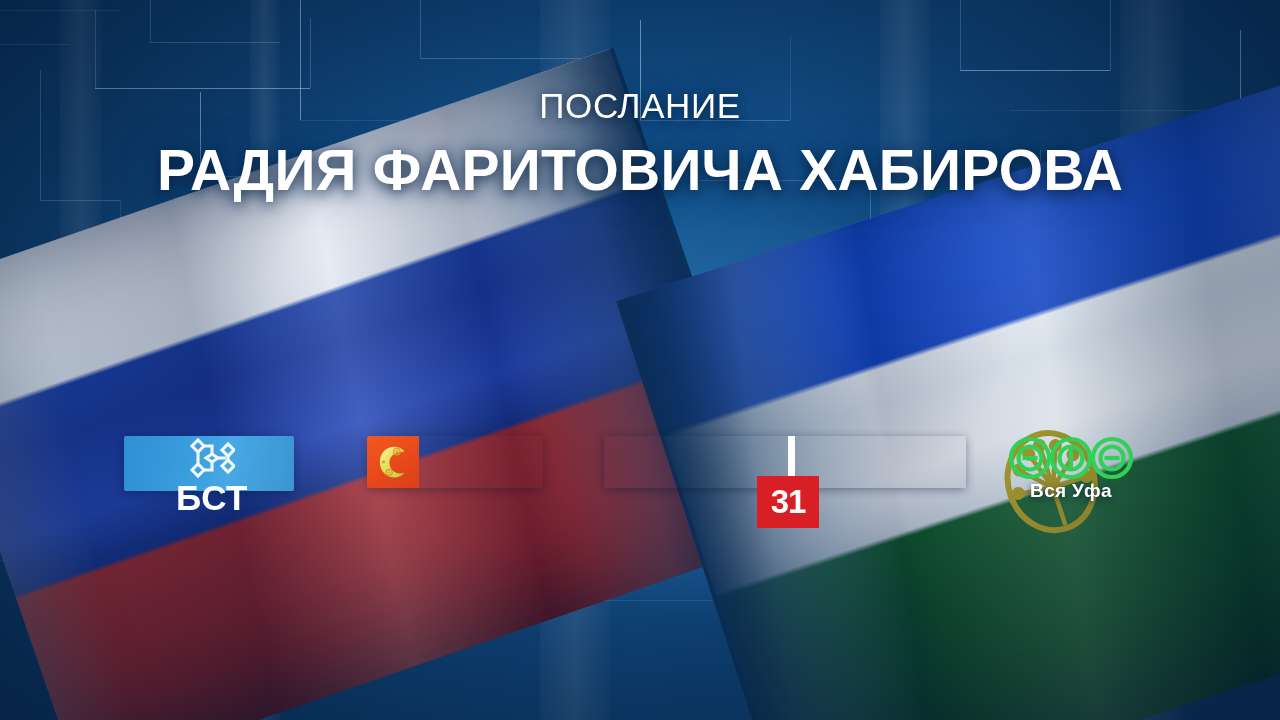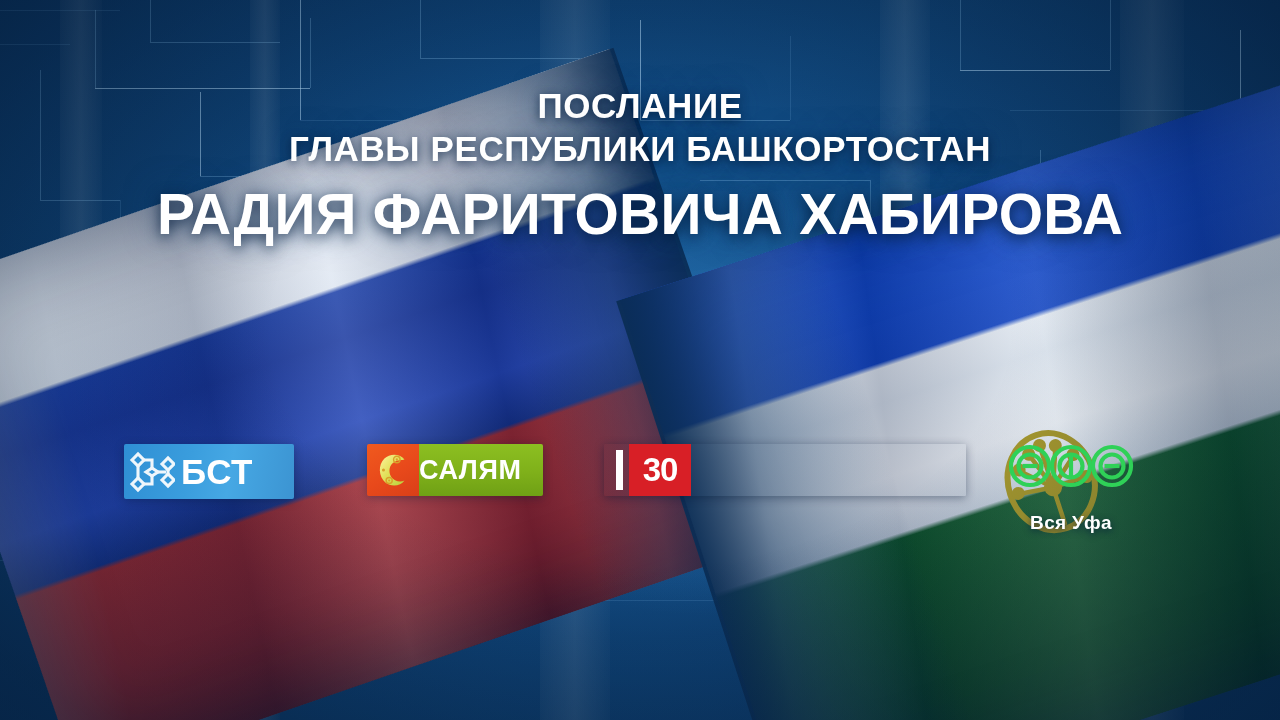--- a/index.html
+++ b/index.html
@@ -75,36 +75,36 @@
   }
   #kurai { position:absolute; left:300px; top:250px; width:108px; height:118px; }
 
   
   #titles {
     position:absolute; left:0; right:0; top:84px;
     text-align:center; color:#ffffff;
     text-shadow:0 2px 10px rgba(2,26,58,0.75), 0 0 28px rgba(10,50,95,0.5);
   }
   .t-line1, .t-line2 {
-    font-size:35px; font-weight:bold; letter-spacing:0.6px; line-height:1.24;
+    font-size:35px; font-weight:normal; letter-spacing:0.6px; line-height:1.24;
   }
   .t-name {
     font-size:57px; font-weight:bold; letter-spacing:0.2px;
     line-height:1.22; margin-top:9px; margin-bottom:8px;
     text-shadow:0 3px 14px rgba(2,26,58,0.85), 0 0 34px rgba(12,60,110,0.6);
   }
   .t-line4, .t-line5 {
     font-size:35px; font-weight:bold; letter-spacing:0.5px; line-height:1.28;
   }
 
   
   #logobar {
     position:absolute; left:0; right:0; top:436px; height:96px;
   }
-  .logo { position:absolute; top:8px; }
+  .logo { position:absolute; top:0;flex-direction:column; }
 
   
   #logo-bst {
     left:124px; width:170px; height:55px;
     background:linear-gradient(100deg, #2f8fd4 0%, #3a9ddd 38%, #46a8e4 62%, #3c94d2 100%);
     border-radius:2px; display:flex; align-items:center;
     box-shadow:0 2px 10px rgba(0,20,50,0.35);
   }
   #bst-orn { margin-left:5px; width:46px; height:44px; flex:0 0 auto; }
   #bst-text {
@@ -140,21 +140,21 @@
   #b24-badge {
     margin-left:6px; width:62px; height:52px; background:#d81f26;
     display:flex; align-items:center; justify-content:center; flex:0 0 auto;
   }
   #b24-num { color:#ffffff; font-size:33px; font-weight:bold; letter-spacing:-1px; }
 
   
   #logo-ufa { left:1008px; width:126px; height:80px; text-align:center; }
   #ufa-rings { width:126px; height:44px; display:block; }
   #ufa-text {
-    margin-top:24px; color:#ffffff; font-size:19px; font-weight:bold;
+    margin-top:0; color:#ffffff; font-size:19px; font-weight:bold;
     letter-spacing:0.3px; text-shadow:0 2px 7px rgba(2,26,58,0.8);
   }
 </style>
 </head>
 <body>
 
 <div id="stage">
 
   <div class="circuit">
     <div class="cband" style="left:60px;  top:0;   width:42px;  height:720px;"></div>
@@ -260,21 +260,20 @@
         <circle cx="83" cy="37" r="6.5"></circle>
         <circle cx="89" cy="62" r="6.5"></circle>
       </g>
     </svg>
   </div>
 
   <div class="vignette"></div>
 
   <div id="titles">
     <div class="t-line1">ПОСЛАНИЕ</div>
-    <div class="t-line2">ГЛАВЫ РЕСПУБЛИКИ БАШКОРТОСТАН</div>
     <div class="t-name">РАДИЯ ФАРИТОВИЧА ХАБИРОВА</div>
   </div>
 
   <div id="logobar">
 
     <div class="logo" id="logo-bst">
       <svg id="bst-orn" viewBox="0 0 46 44">
         <g fill="none" stroke="#ffffff" stroke-width="3.1" stroke-linejoin="miter" opacity="0.92">
           <path d="M3 10 L9 4 L15 10 L9 16 Z"></path>
           <path d="M3 34 L9 28 L15 34 L9 40 Z"></path>
@@ -311,21 +310,21 @@
         </svg>
       </div>
       <div id="salyam-box">
         <span id="salyam-text">САЛЯМ</span>
       </div>
     </div>
 
     <div class="logo" id="logo-b24">
       <div id="b24-bar"></div>
       <div id="b24-badge">
-        <span id="b24-num">30</span>
+        <span id="b24-num">31</span>
       </div>
     </div>
 
     <div class="logo" id="logo-ufa">
       <svg id="ufa-rings" viewBox="0 0 126 44">
         <g fill="none" stroke="#2fd157" stroke-width="4.2">
           <circle cx="22" cy="22" r="19"></circle>
           <circle cx="63" cy="22" r="19"></circle>
           <circle cx="104" cy="22" r="19"></circle>
           <circle cx="22" cy="22" r="11.5"></circle>

